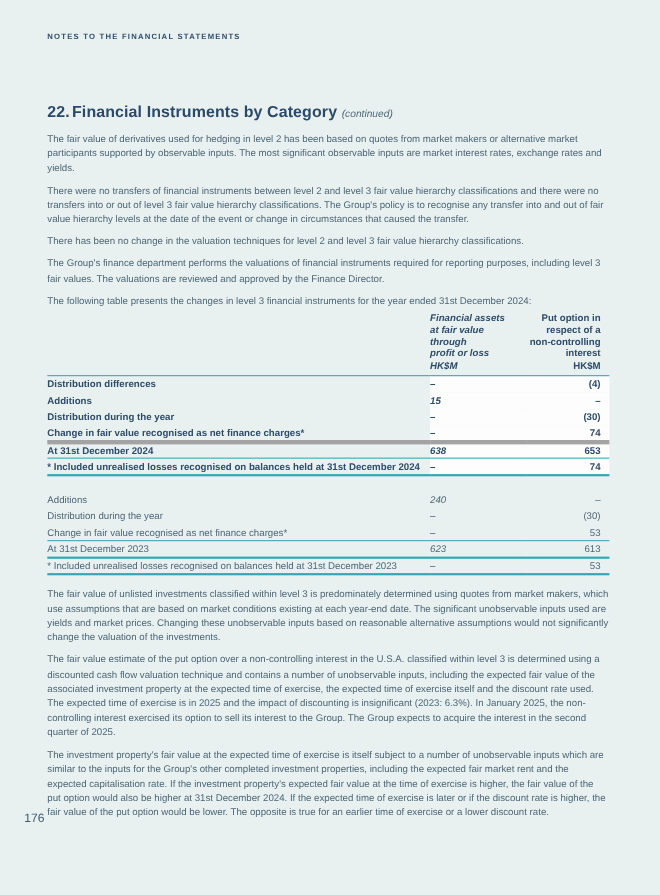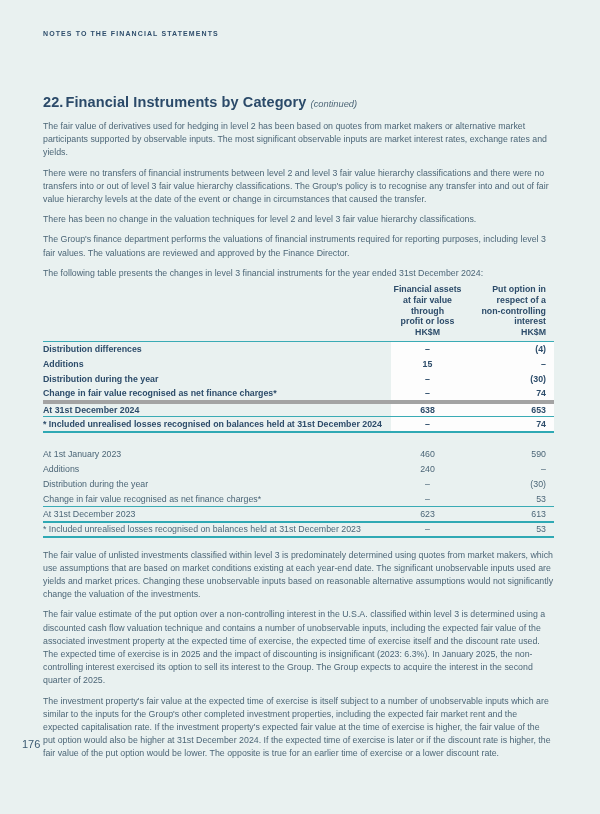--- a/index.html
+++ b/index.html
@@ -62,21 +62,21 @@
   col.c-label { width:348px; }
   col.c-num   { width:88px; }
   col.c-num2  { width:75px; }
 
   .fin-table td {
     font-size:8.8px;
     height:15px;
     vertical-align:middle;
     white-space:nowrap;
   }
-  .fin-table td.num  { text-align:center; padding-right:15px; }
+  .fin-table td.num  { text-align:left; padding-right:15px;font-style:italic; }
   .fin-table td.num2 { text-align:right; padding-right:8px; }
 
   .t2024 td { font-weight:bold; color:#2d4c6a; }
   .t2023 td { font-weight:normal; color:#4c6677; }
 
   
   .t2024 tr.data-row td.num,
   .t2024 tr.data-row td.num2 { background:#fdfdfd; }
 
   
@@ -169,25 +169,20 @@
   </tbody>
     </table>
 
   <table class="fin-table t2023">
     <colgroup>
         <col class="c-label">
         <col class="c-num">
         <col class="c-num2">
       </colgroup>
     <tbody>
-        <tr class="data-row">
-      <td>At 1st January 2023</td>
-      <td class="num">460</td>
-      <td class="num2">590</td>
-    </tr>
     <tr class="data-row">
       <td>Additions</td>
       <td class="num">240</td>
       <td class="num2">–</td>
     </tr>
     <tr class="data-row">
       <td>Distribution during the year</td>
       <td class="num">–</td>
       <td class="num2">(30)</td>
     </tr>

